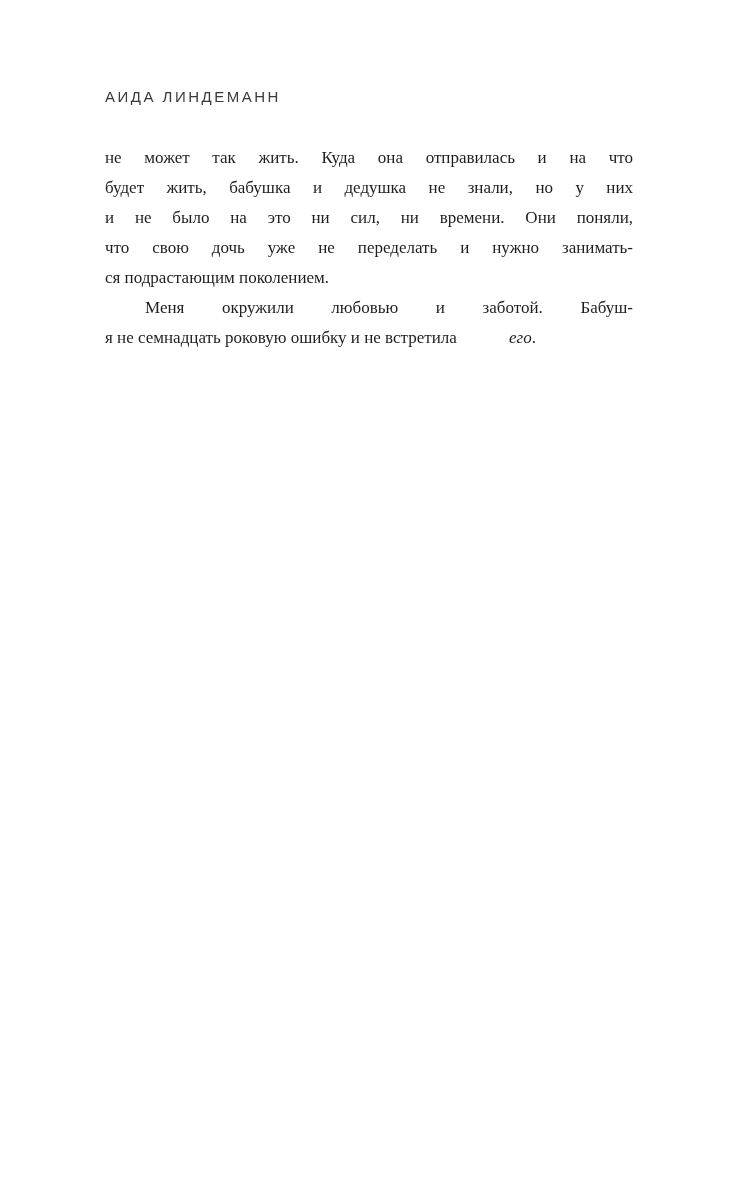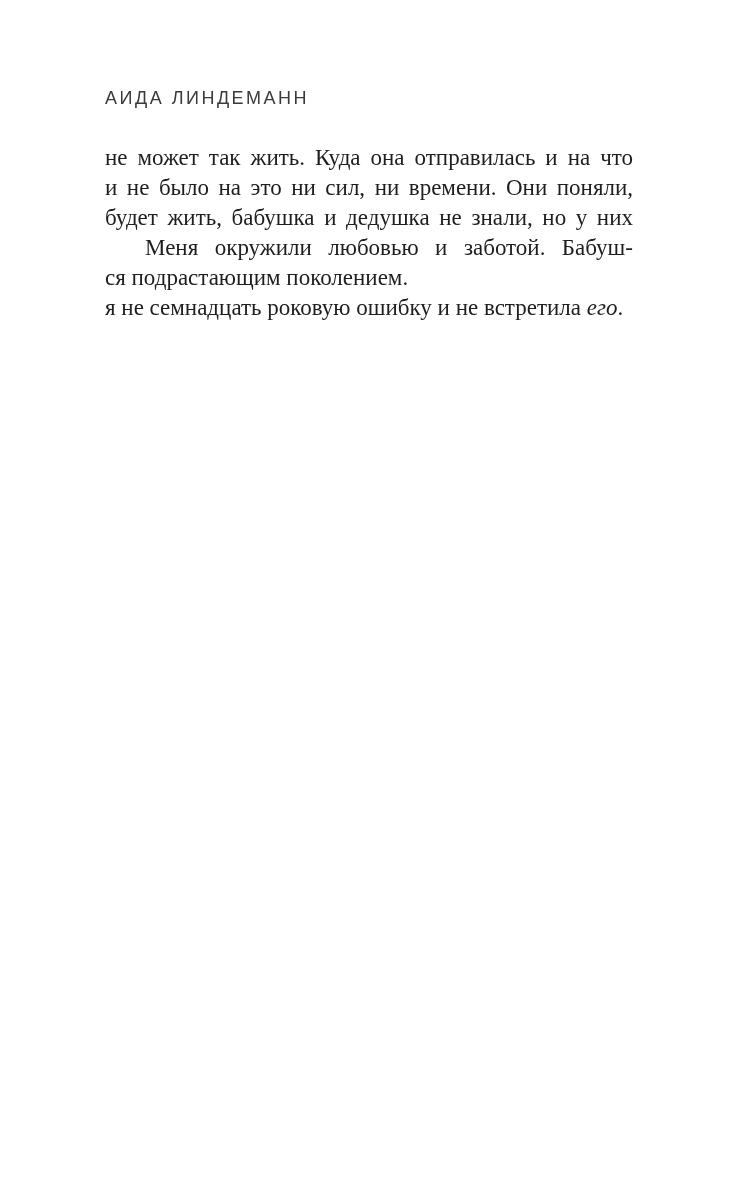--- a/index.html
+++ b/index.html
@@ -13,72 +13,74 @@
     height: 1181px;
     background: #ffffff;
     overflow: hidden;
     font-family: "Liberation Serif", "DejaVu Serif", serif;
   }
   .running-head {
     position: absolute;
     left: 105px;
     top: 88px;
     font-family: "Liberation Sans", "DejaVu Sans", sans-serif;
-    font-size: 18px;
+    font-size: 15px;
     font-weight: 400;
     letter-spacing: 2.5px;
     color: #3a3a3a;
     white-space: nowrap;
   }
   .text-block {
     position: absolute;
     left: 105px;
     top: 143px;
     width: 528px;
-    font-size: 23px;
+    font-size: 17px;
     line-height: 30px;
     color: #1e1e1e;
   }
   .line {
     width: 528px;
     white-space: nowrap;
     text-align: justify;
     text-align-last: justify;
   }
   .line--last {
     text-align: left;
     text-align-last: left;
   }
   .line--indent {
     padding-left: 40px;
     width: 488px;
   }
   .italic {
     font-style: italic;
+    margin-left: 48px;
   }
 </style>
 </head>
 <body>
 
 <div class="page">
 
   <div class="running-head">АИДА ЛИНДЕМАНН</div>
 
   <div class="text-block">
 
     <div class="line">не может так жить. Куда она отправилась и на что</div>
 
+    <div class="line">будет жить, бабушка и дедушка не знали, но у них</div>
+
     <div class="line">и не было на это ни сил, ни времени. Они поняли,</div>
 
-    <div class="line">будет жить, бабушка и дедушка не знали, но у них</div>
+    <div class="line">что свою дочь уже не переделать и нужно занимать-</div>
 
+    <div class="line line--last">ся подрастающим поколением.</div>
 
     <div class="line line--indent">Меня окружили любовью и заботой. Бабуш-</div>
-
-    <div class="line line--last">ся подрастающим поколением.</div>
 
 
 
 
     <div class="line line--last"><span>я не семнадцать роковую ошибку и не встретила</span><span>&nbsp;</span><span class="italic">его</span><span>.</span></div>
 
   </div>
 
 </div>
 

